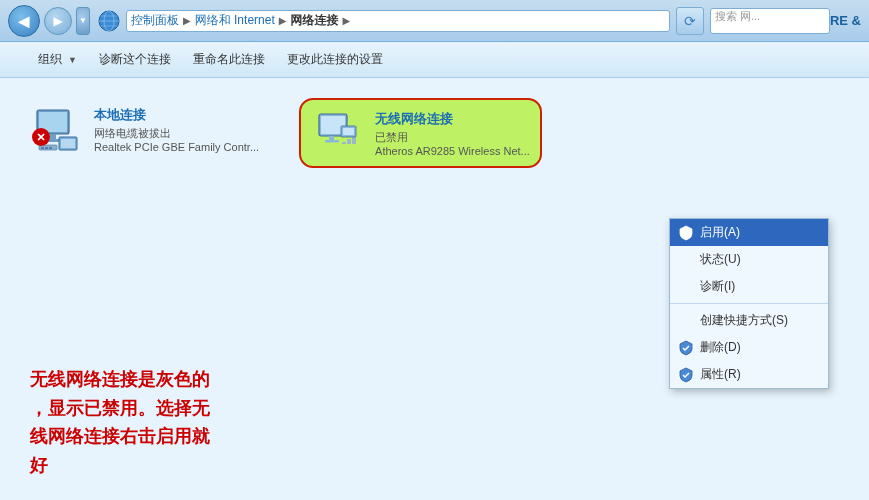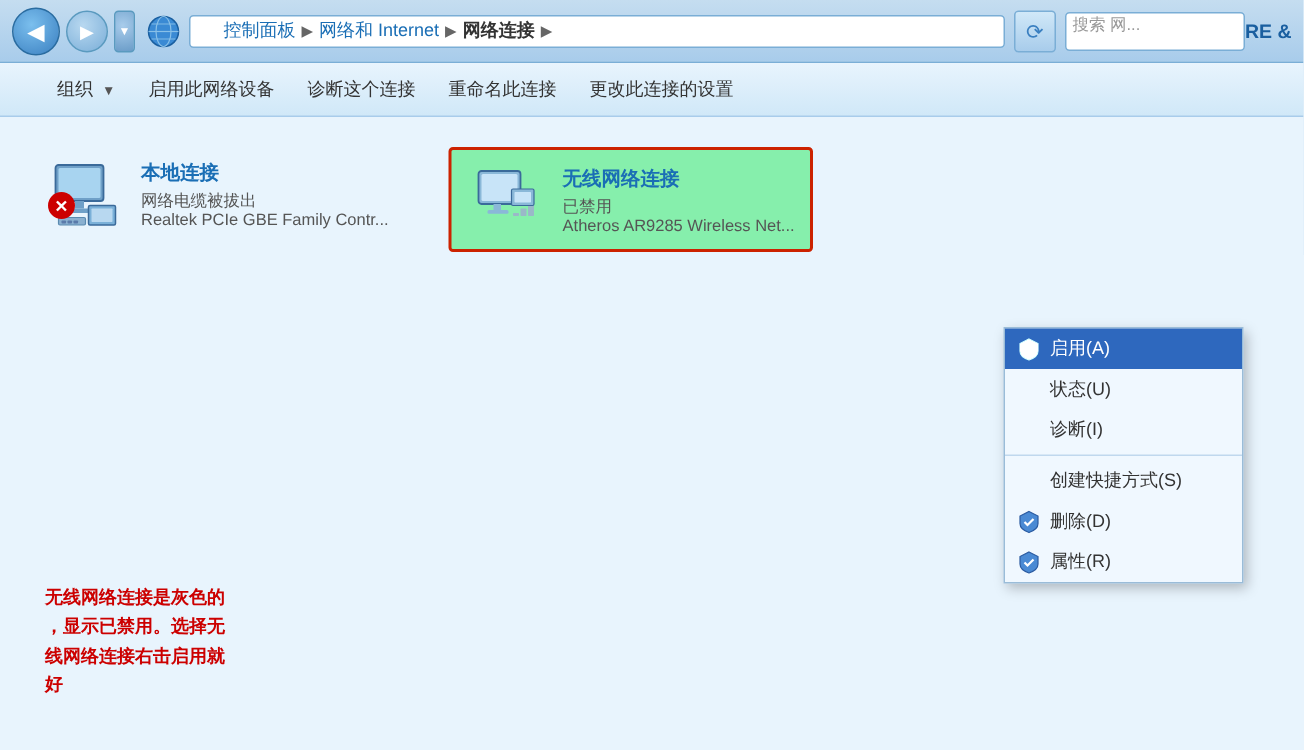--- a/index.html
+++ b/index.html
@@ -61,21 +61,21 @@
       font-size: 8px;
     }
     .breadcrumb-bar {
       flex: 1;
       display: flex;
       align-items: center;
       background: white;
       height: 22px;
       border-radius: 3px;
       border: 1px solid #7aaed6;
-      padding: 0 22px;
+      padding: 0 4px;
       font-size: 12px;
       color: #333;
       gap: 4px;
     }
     .breadcrumb-sep {
       color: #666;
       font-size: 10px;
     }
     .breadcrumb-link {
       color: #1a6eb5;
@@ -221,41 +221,41 @@
       justify-content: center;
       color: white;
       font-size: 11px;
       font-weight: bold;
       z-index: 2;
     }
 
     
     .wireless-item-wrapper {
       border: 2px solid #cc2200;
-      border-radius: 3px;
+      border-radius: 14px;
       display: inline-flex;
       align-items: center;
       padding: 6px 10px;
-      background: #86efac;
+      background: #bef264;
       gap: 12px;
       margin-bottom: 0;
     }
 
     .wireless-signal-icon {
       width: 44px;
       height: 44px;
       flex-shrink: 0;
     }
 
     
     .annotation-text {
       position: absolute;
       left: 30px;
-      bottom: 34px;
-      font-size: 12px;
+      bottom: 20px;
+      font-size: 18px;
       color: #cc0000;
       font-weight: bold;
       line-height: 1.6;
       font-family: 'SimSun', serif;
     }
 
     
     .context-menu {
       position: absolute;
       right: 40px;
@@ -337,23 +337,20 @@
 
   <div style="margin-left:0; font-size:13px; font-weight:bold; color:#1a5fa0;">RE &amp;</div>
 </div>
 
 <div class="toolbar">
   <div class="toolbar-btn">
     <span>组织</span>
     <span class="toolbar-dropdown">▼</span>
   </div>
   <div class="toolbar-btn">
-    <span>启用此网络设备</span>
-  </div>
-  <div class="toolbar-btn">
     <span>诊断这个连接</span>
   </div>
   <div class="toolbar-btn">
     <span>重命名此连接</span>
   </div>
   <div class="toolbar-btn">
     <span>更改此连接的设置</span>
   </div>
 </div>
 

